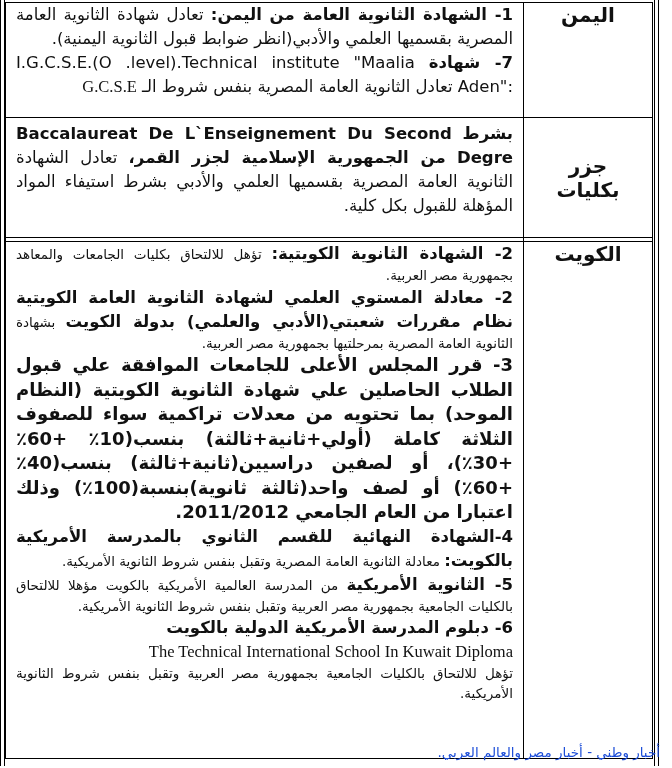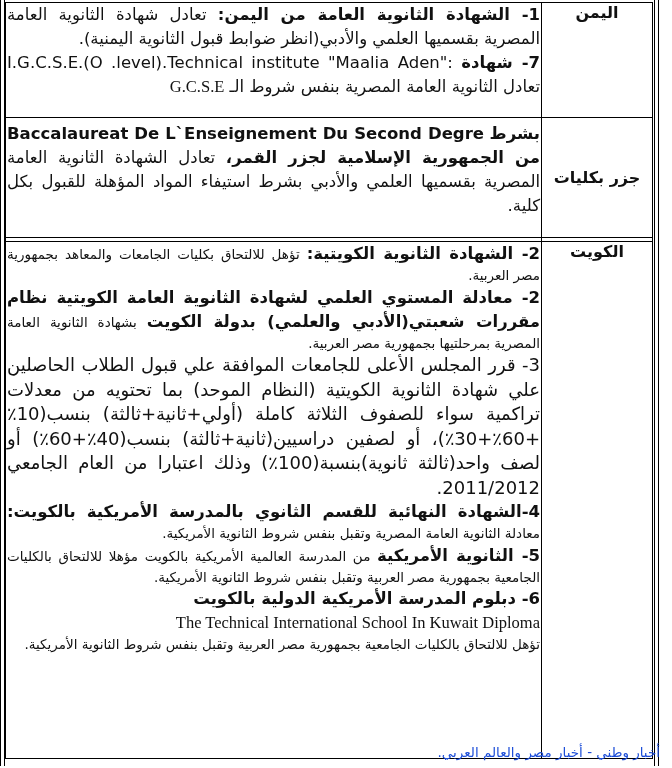--- a/index.html
+++ b/index.html
@@ -9,33 +9,33 @@
     border-left:1px solid #000; border-right:1px solid #000;
   }
   .frame-inner {
     position:absolute; left:4px; top:0; width:649px; height:766px;
     border-left:1px solid #000; border-right:1px solid #000;
   }
   table.doc {
     position:absolute; left:5px; top:2px; width:648px;
     border-collapse:collapse; direction:rtl; table-layout:fixed;
   }
-  table.doc td { border:1px solid #000; vertical-align:top; padding:0 1px; }
+  table.doc td { border:1px solid #000; vertical-align:top; padding:0 10px; }
   td.country {
-    width:108px; text-align:center; font-weight:bold; font-size:16px;
+    width:108px; text-align:center; font-weight:bold; font-size:20px;
     padding-top:8px;
   }
   td.body { text-align:justify; text-align-last:right; font-size:13.5px; line-height:19.5px; }
   tr.row-yemen td { height:114px; }
   tr.row-comoros td { height:119px; }
   tr.row-comoros td.country { vertical-align:middle; padding-top:0; }
   tr.row-kuwait td { height:516px; }
   tr.sep td { height:3px; padding:0; border-left:1px solid #000; border-right:1px solid #000; }
   .big { font-size:16.5px; line-height:24px; }
-  .bigger { font-size:18px; line-height:24.5px; font-weight:normal; }
+  .bigger { font-size:18px; line-height:24.5px; font-weight:bold; }
   .latin { direction:ltr; unicode-bidi:embed; }
   .serif { font-family:"Liberation Serif", serif;margin-top:40px; }
   .b { font-weight:bold; }
   p { margin:0; }
   .footer {
     position:absolute; right:12px; top:744px; font-size:13.5px; font-weight:normal; direction:rtl;
     color:#1d4ed8; white-space:nowrap;
   }
 </style>
 </head>

